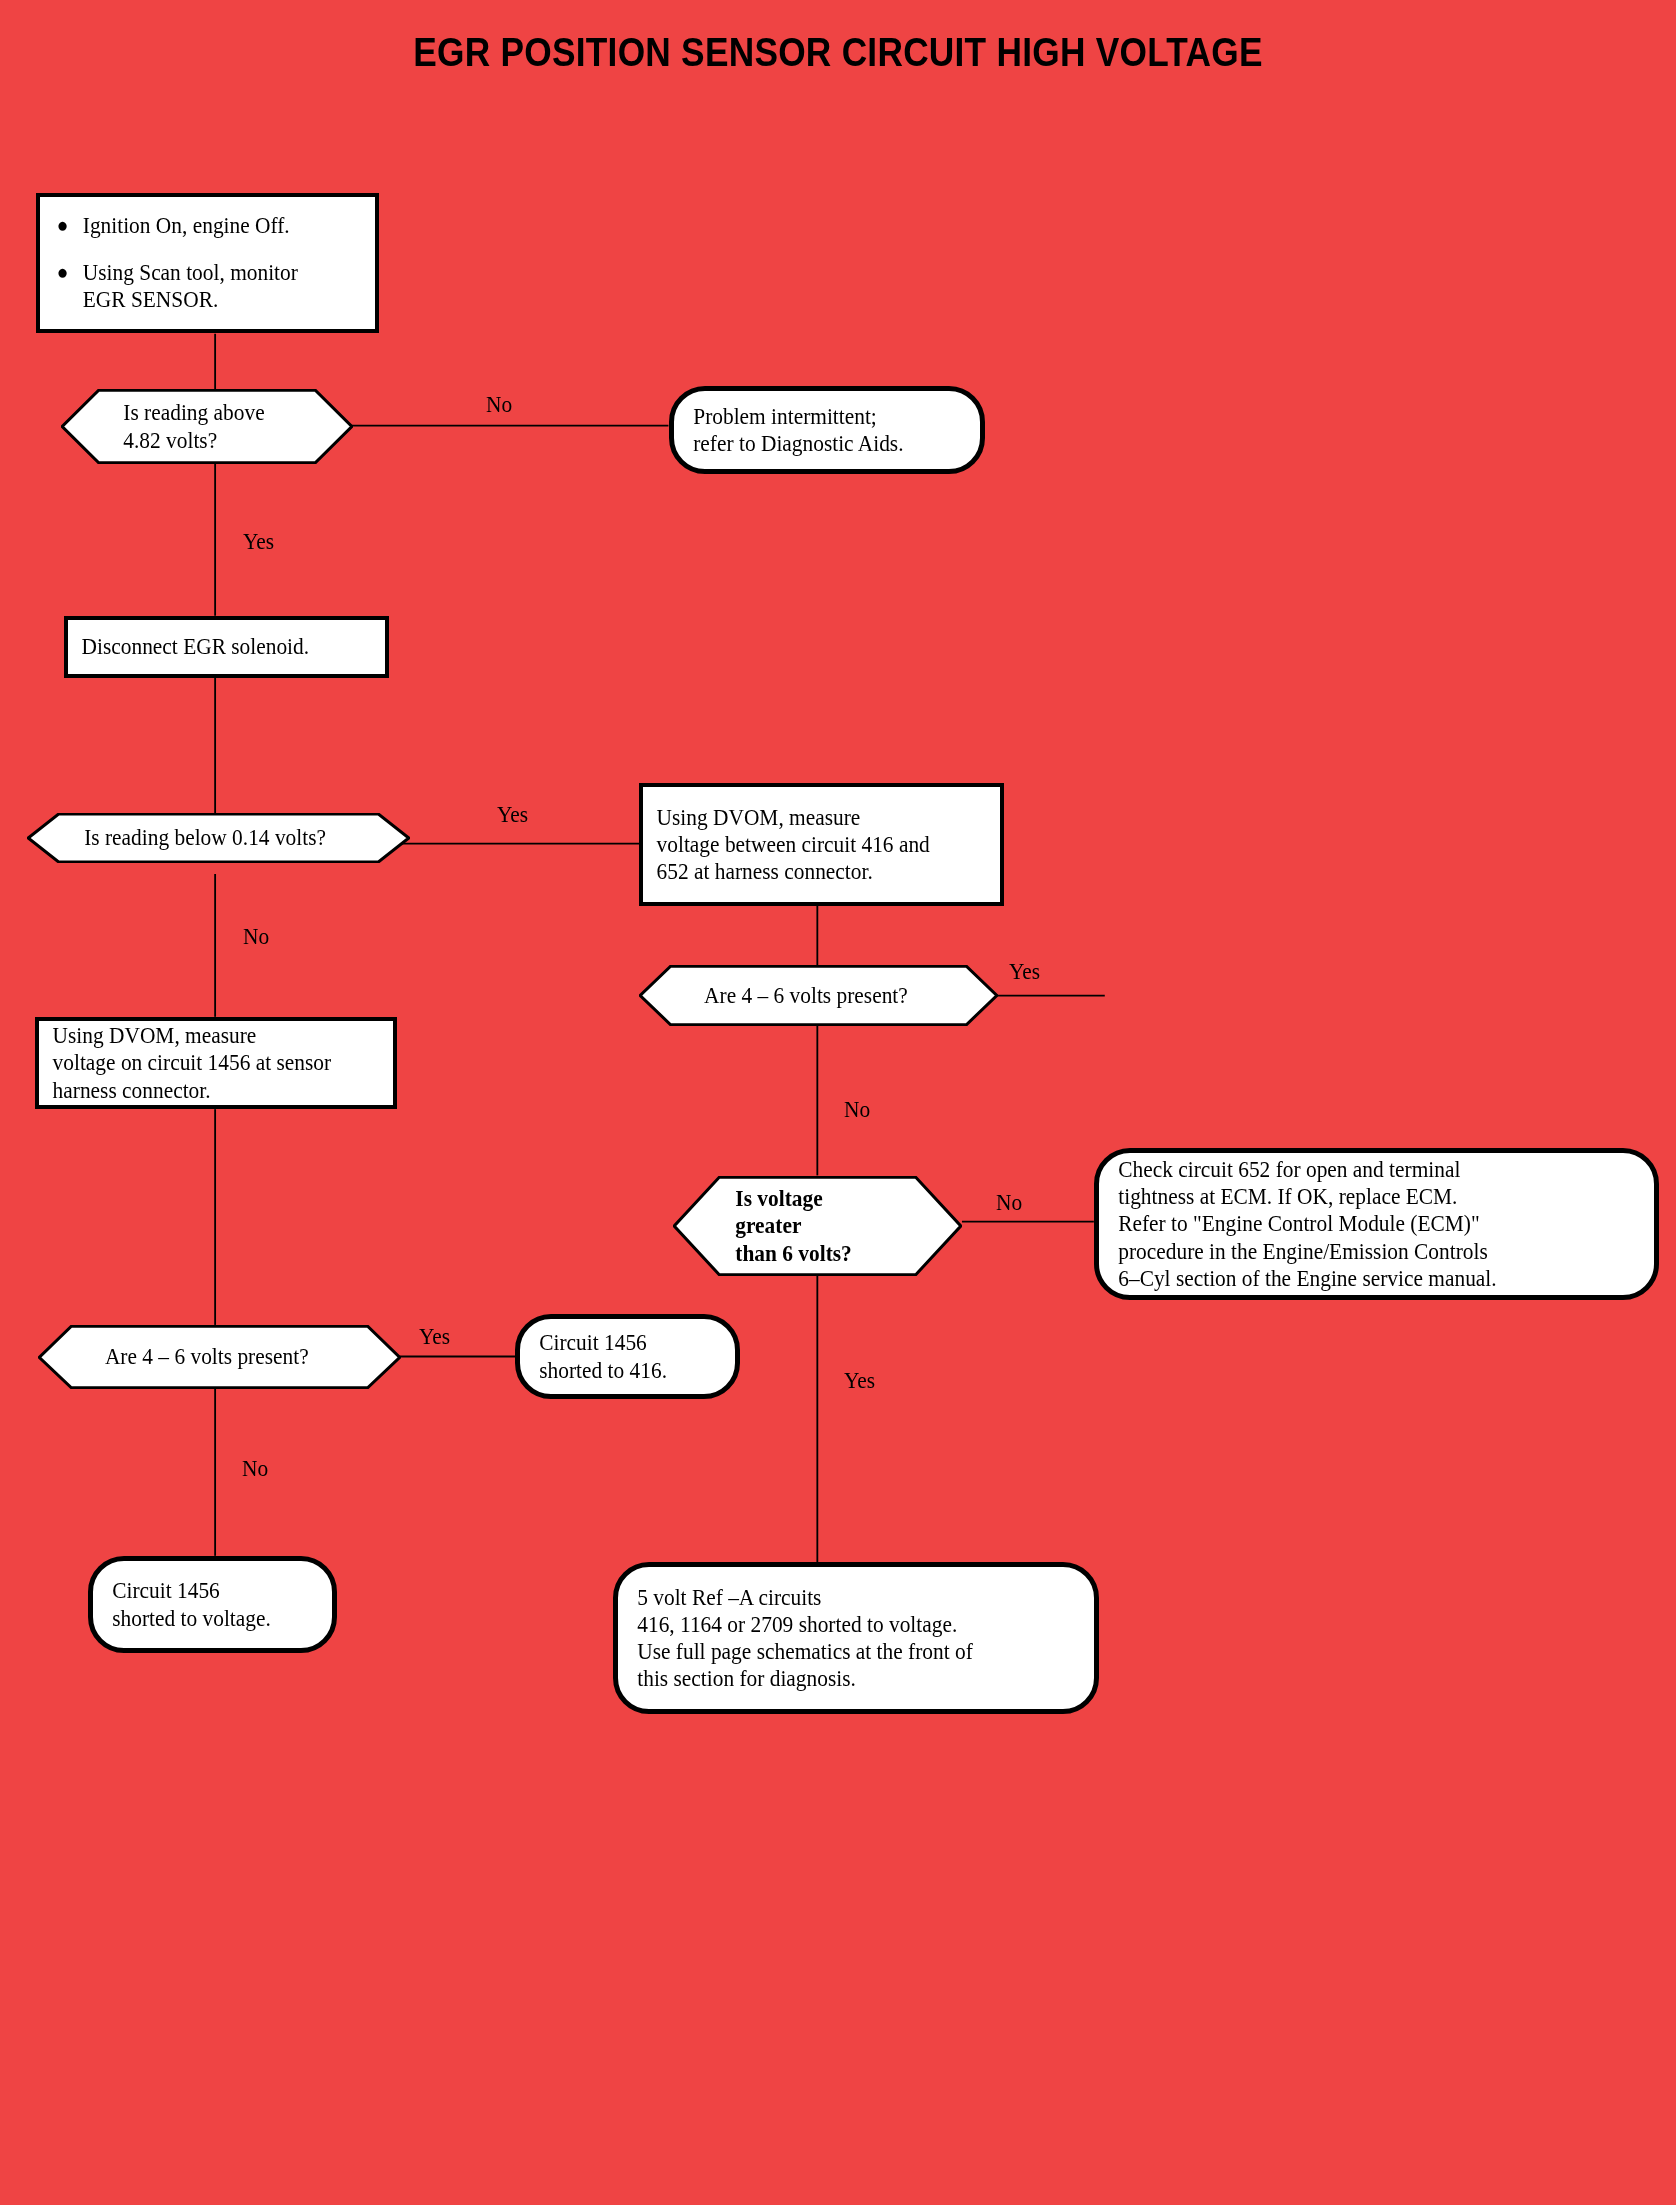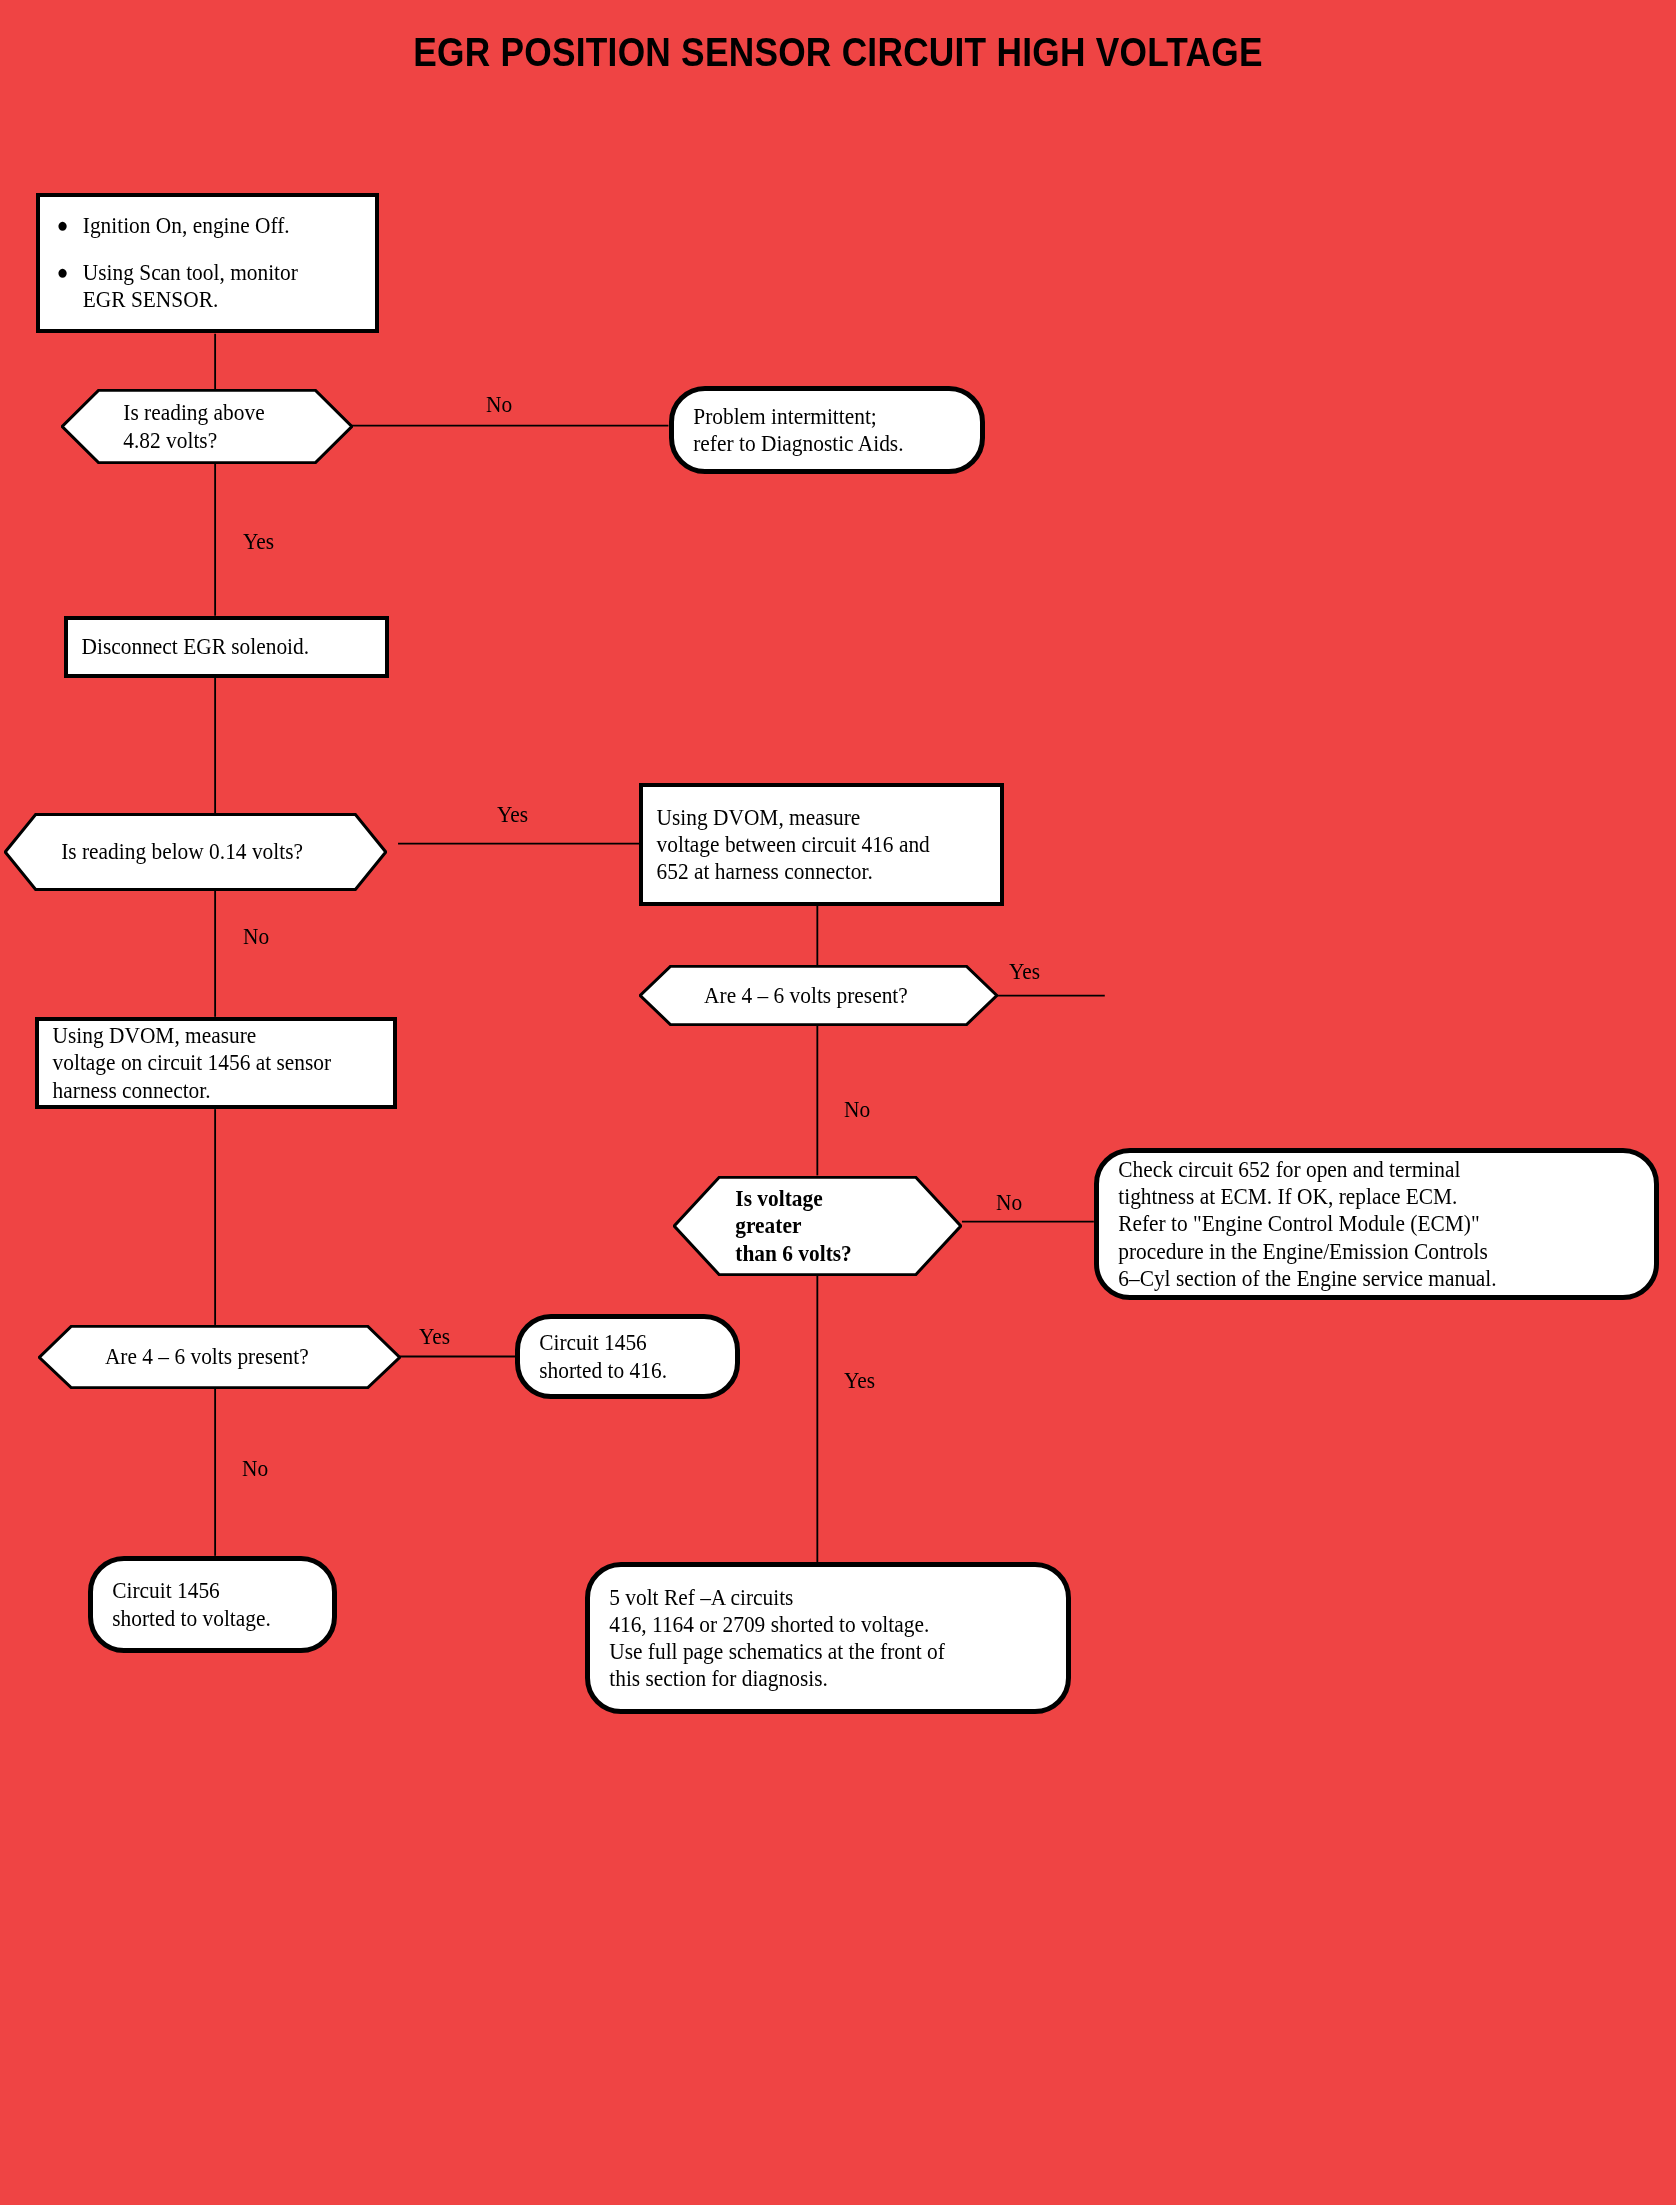--- a/index.html
+++ b/index.html
@@ -191,21 +191,21 @@
 
   <div class="node process" style="left:64px; top:616px; width:325px; height:62px;">
     <div class="txt">Disconnect EGR solenoid.</div>
   </div>
 
   <div class="node terminal" style="left:669px; top:386px; width:316px; height:88px;">
     <div class="txt">Problem intermittent;
 refer to Diagnostic Aids.</div>
   </div>
 
-  <div class="node decision centered" style="left:4px; top:813px; width:383px; height:78px;">
+  <div class="node decision centered" style="left:27px; top:813px; width:383px; height:50px;">
     <svg class="hexbg" viewBox="0 0 630 100" preserveAspectRatio="none">
       <polygon points="52,2 578,2 628,50 578,98 52,98 2,50" vector-effect="non-scaling-stroke"></polygon>
     </svg>
     <div class="txt">Is reading below 0.14 volts?</div>
   </div>
 
   <div class="node process" style="left:639px; top:783px; width:365px; height:123px;">
     <div class="txt">Using DVOM, measure
 voltage between circuit 416 and
 652 at harness connector.</div>
@@ -251,21 +251,21 @@
   <div class="node terminal" style="left:515px; top:1314px; width:225px; height:85px;">
     <div class="txt">Circuit 1456
 shorted to 416.</div>
   </div>
 
   <div class="node terminal" style="left:88px; top:1556px; width:249px; height:97px;">
     <div class="txt">Circuit 1456
 shorted to voltage.</div>
   </div>
 
-  <div class="node terminal" style="left:585px; top:1562px; width:486px; height:152px;">
+  <div class="node terminal" style="left:613px; top:1562px; width:486px; height:152px;">
     <div class="txt">5 volt Ref –A circuits
 416, 1164 or 2709 shorted to voltage.
 Use full page schematics at the front of
 this section for diagnosis.</div>
   </div>
 
   <div class="edge-label" style="left:486px; top:392px;">No</div>
 
   <div class="edge-label" style="left:243px; top:529px;">Yes</div>
 

